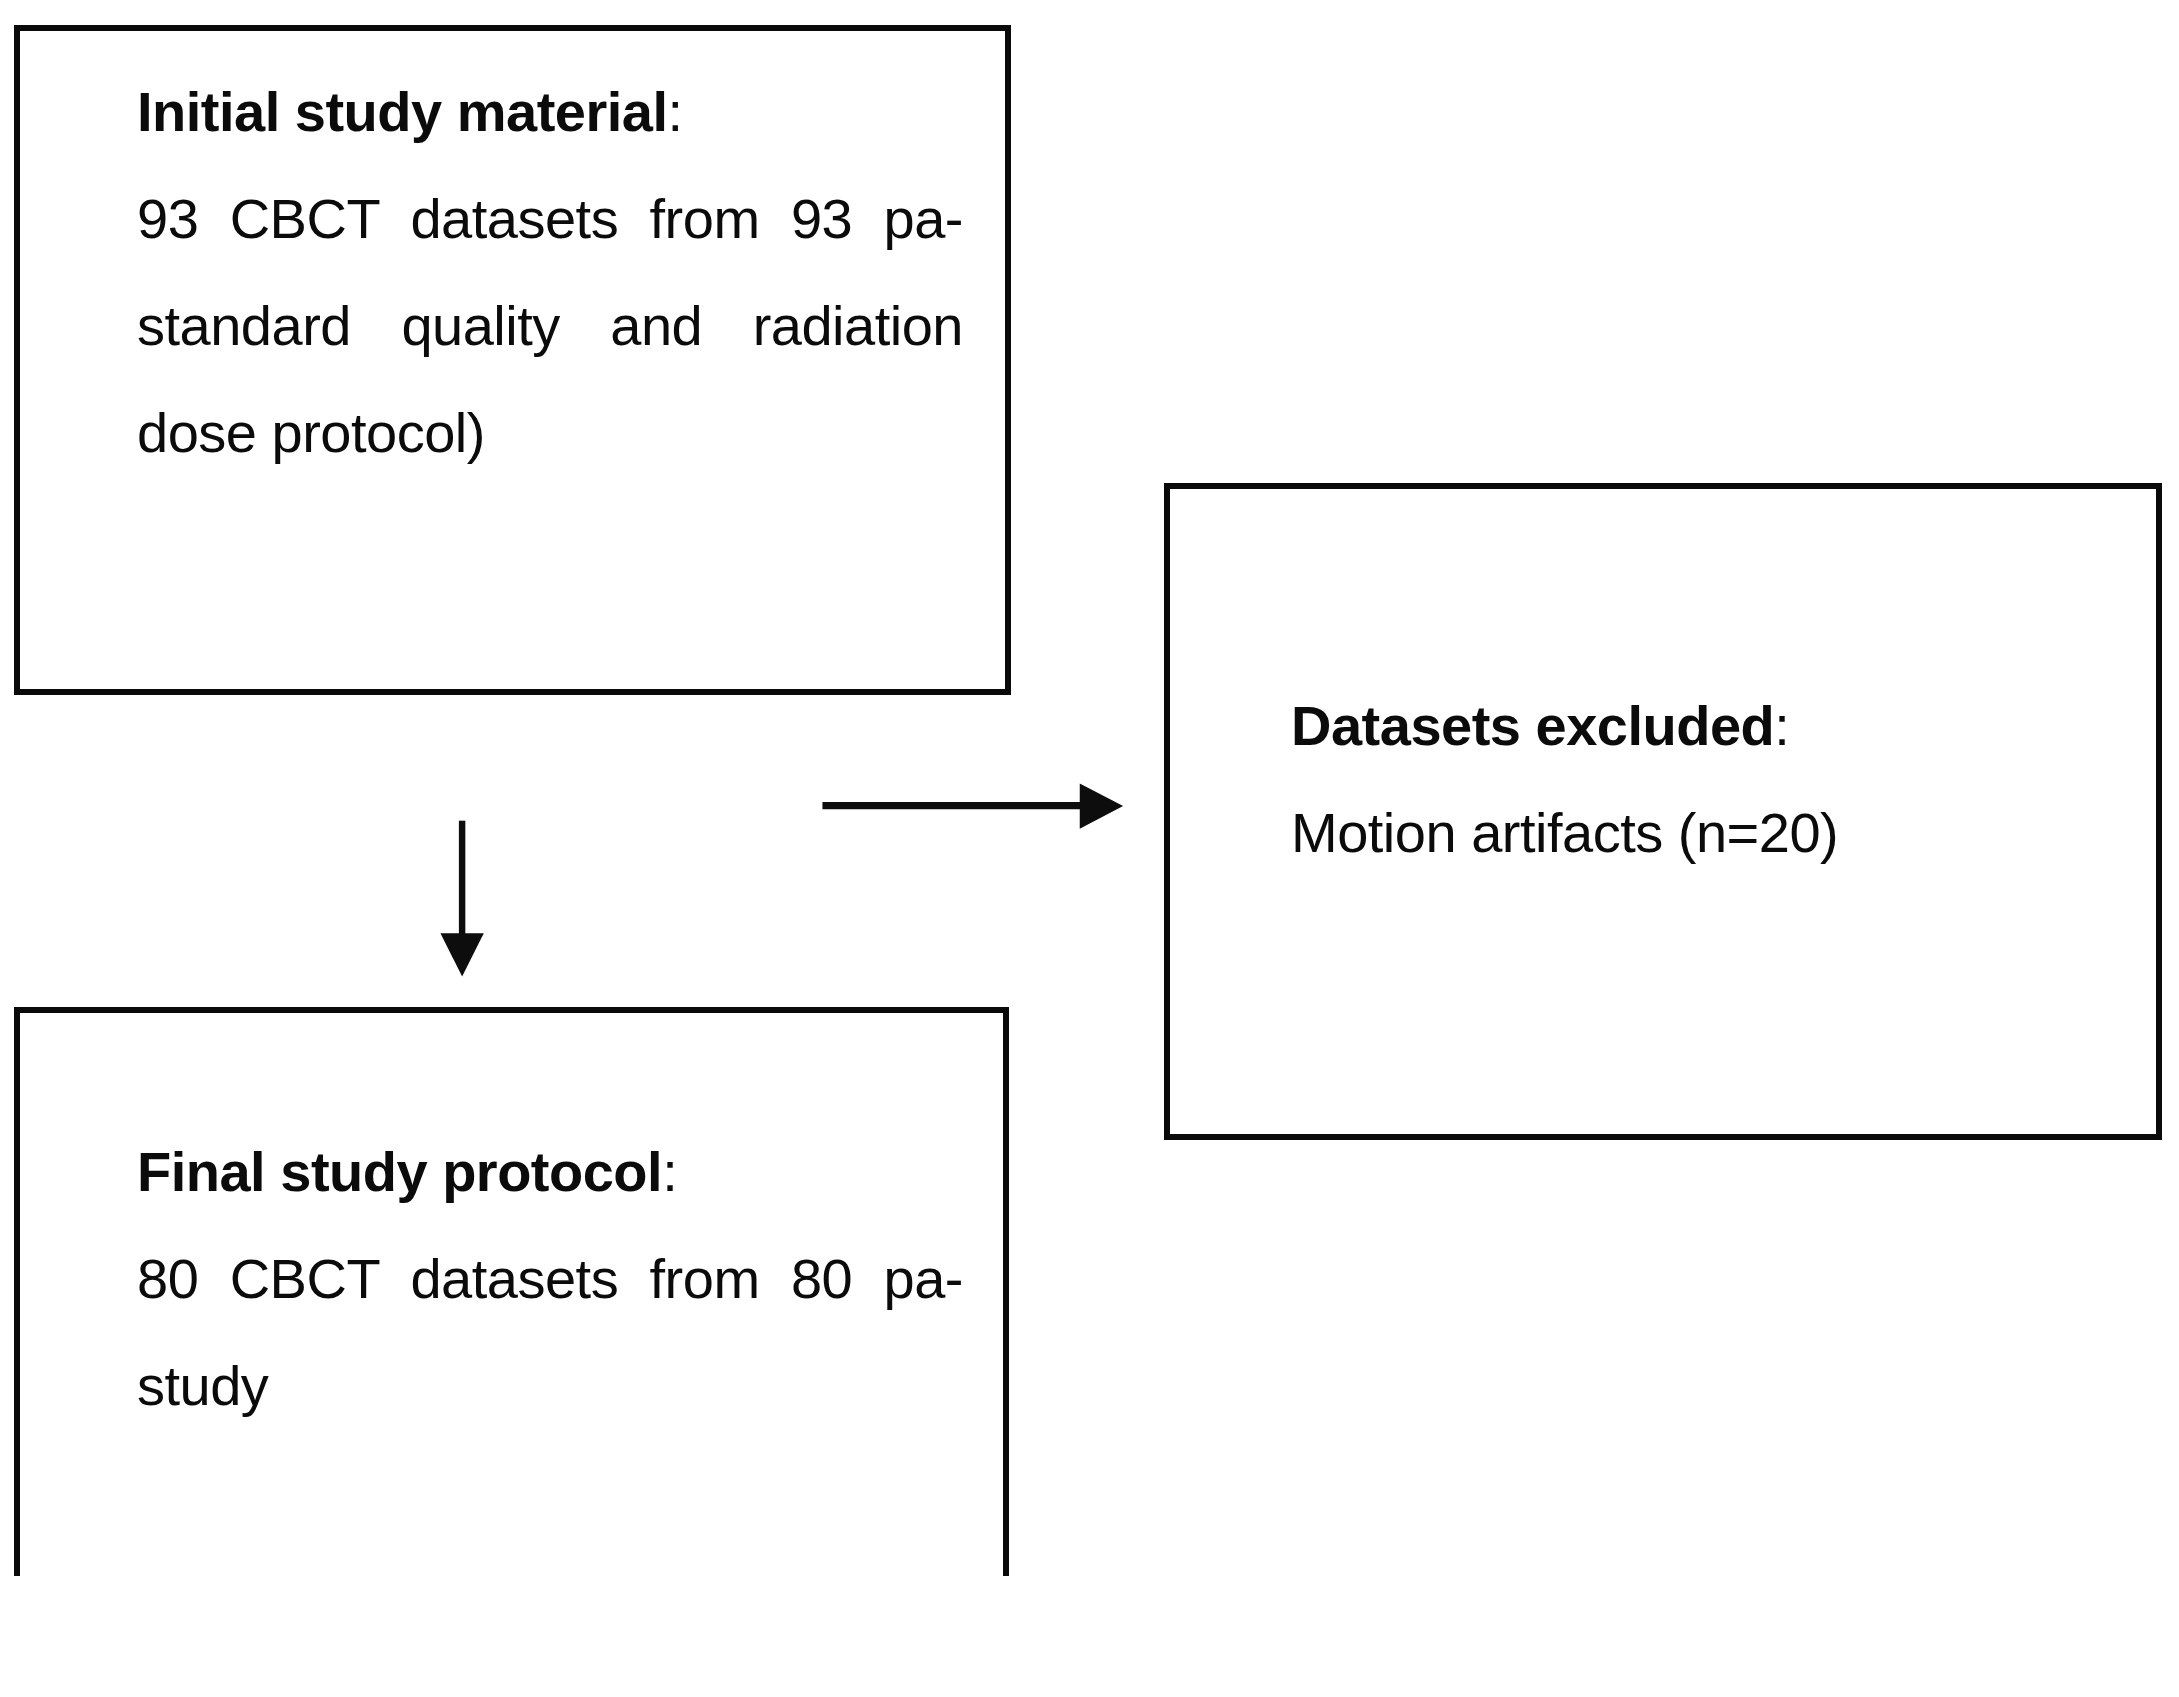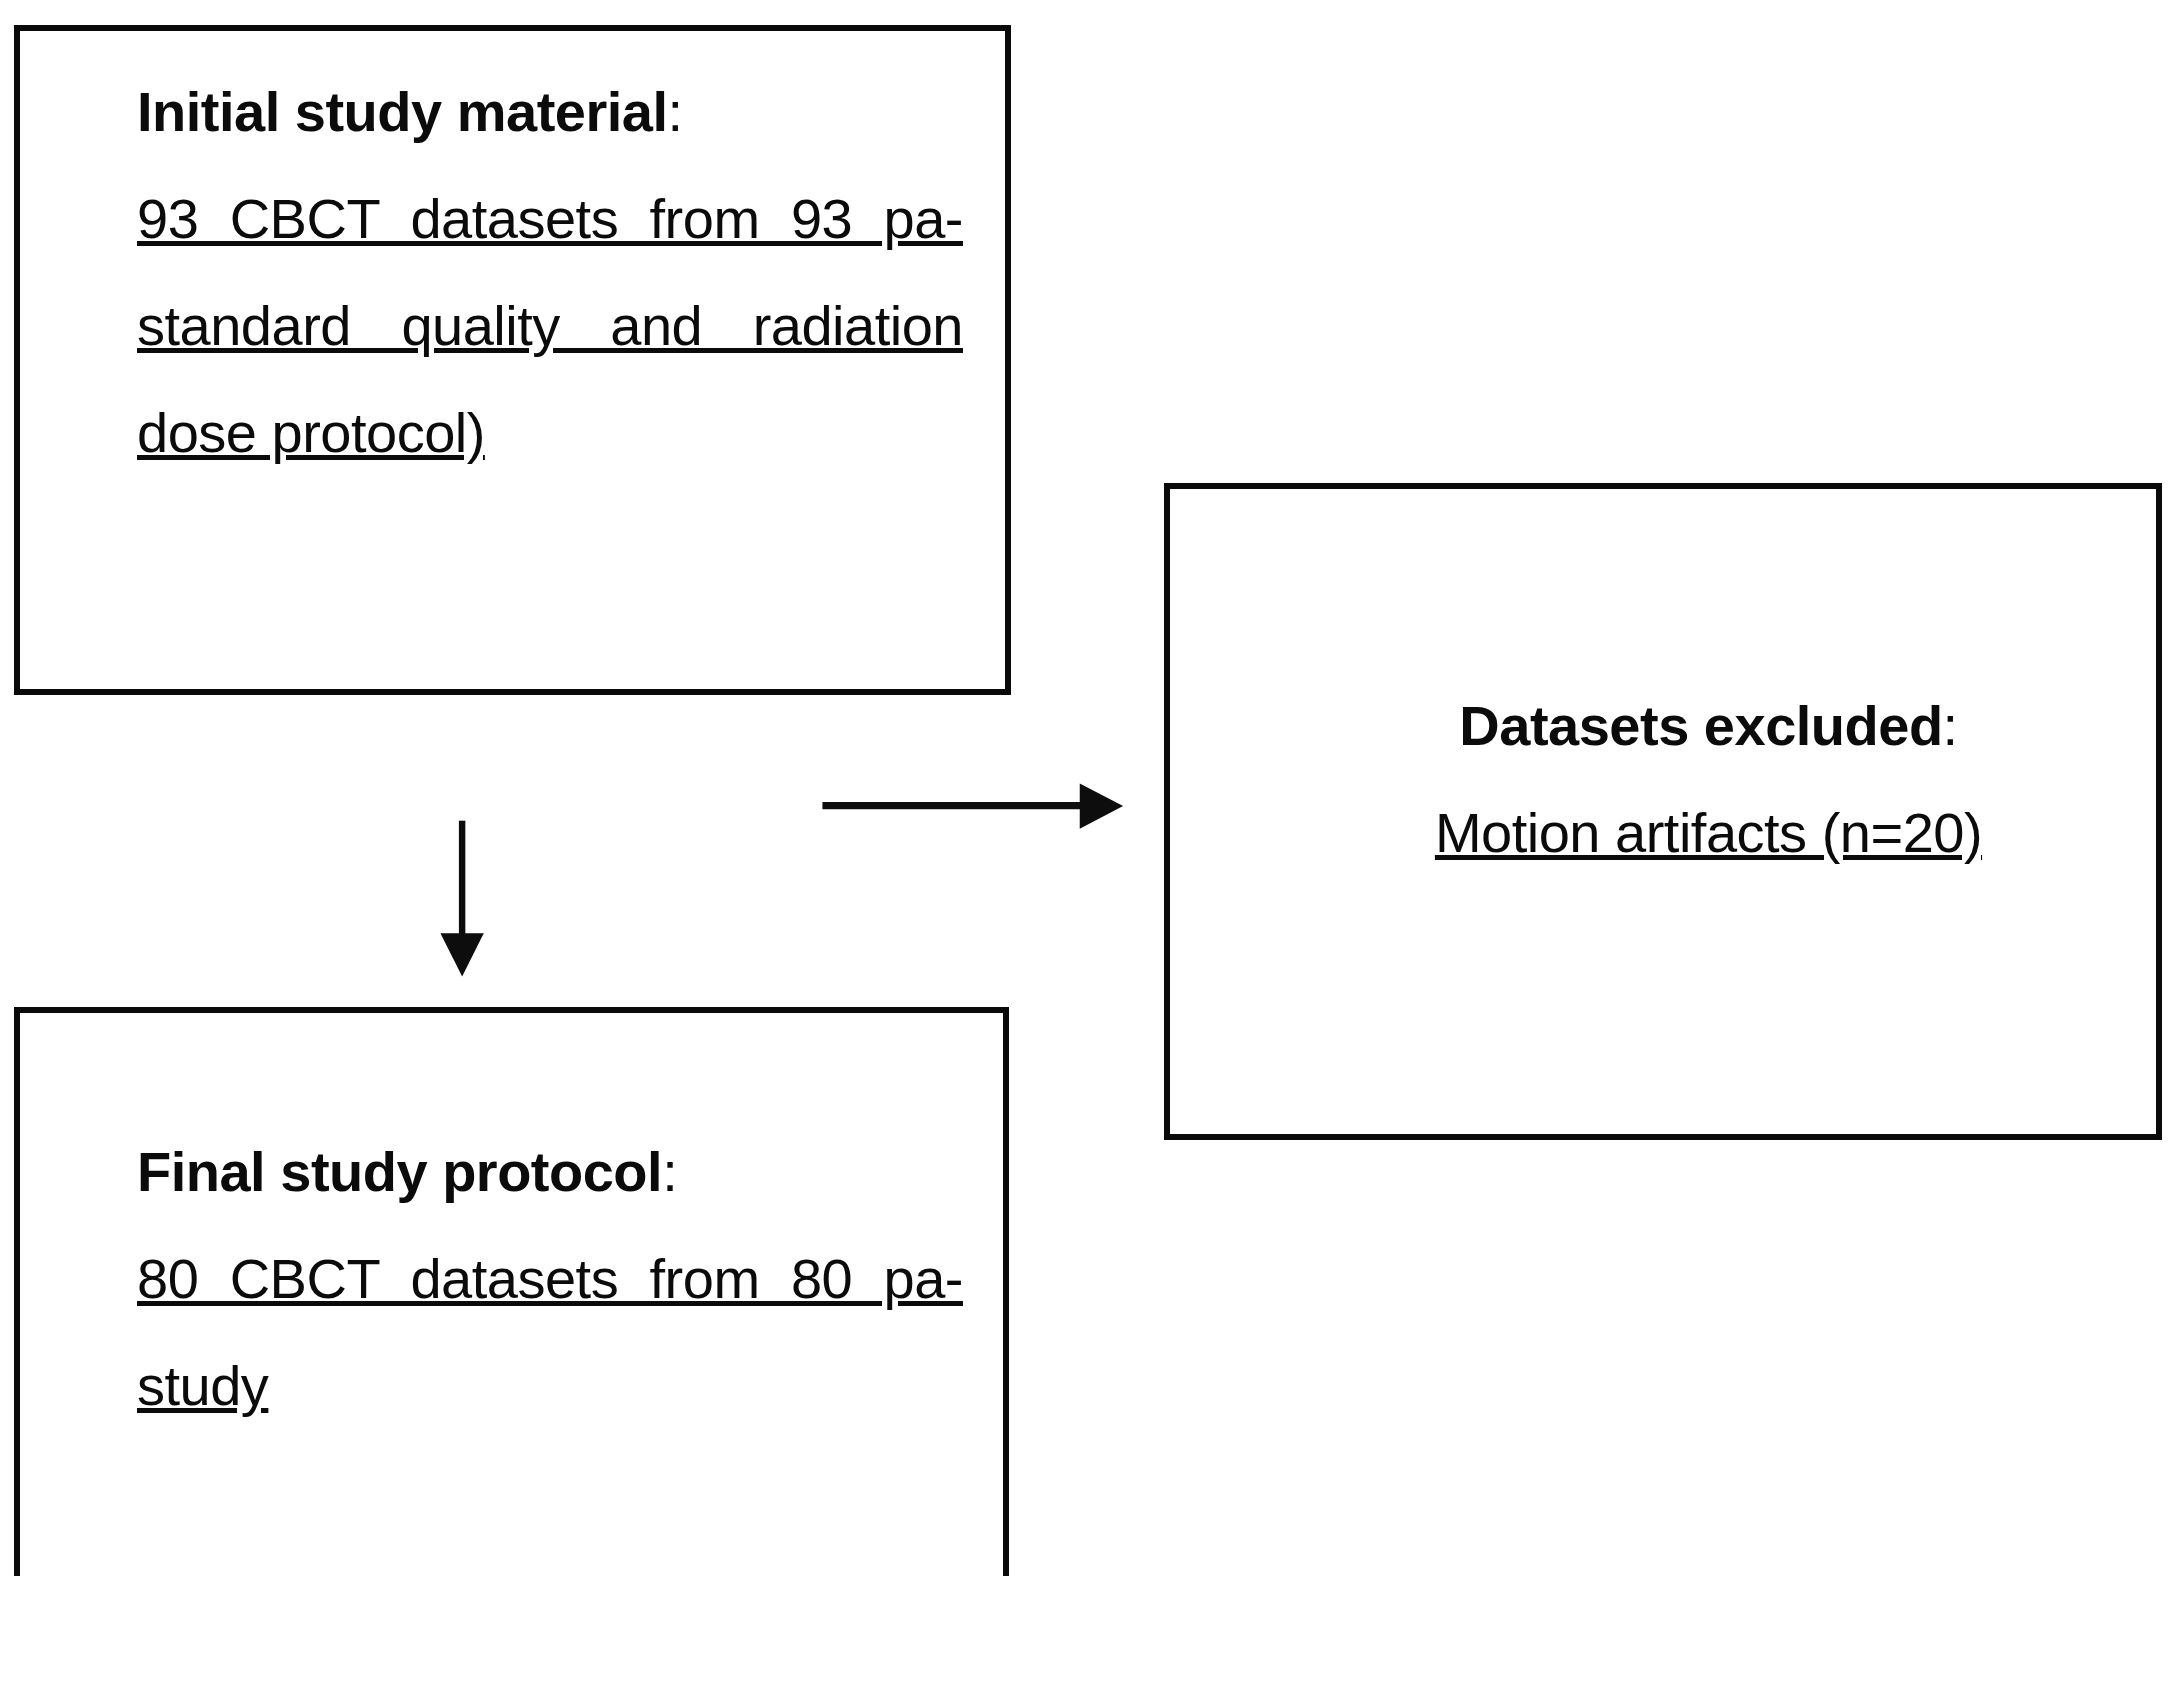--- a/index.html
+++ b/index.html
@@ -55,37 +55,35 @@
   .text-block .heading {
     display: block;
     font-weight: bold;
   }
   .text-block .heading .colon {
     font-weight: normal;
   }
   .text-block .body-line {
     display: block;
     font-weight: normal;
-    text-decoration: underline;
   }
   .text-block .body-line.justified {
     text-align: justify;
     text-align-last: justify;
   }
 
   #text-initial {
     left: 137px;
     top: 58px;
     width: 826px;
   }
   #text-excluded {
     left: 1291px;
     top: 672px;
     width: 835px;
-    text-align: center;
   }
   #text-final {
     left: 137px;
     top: 1118px;
     width: 826px;
   }
 
   
   .arrow-svg {
     position: absolute;

